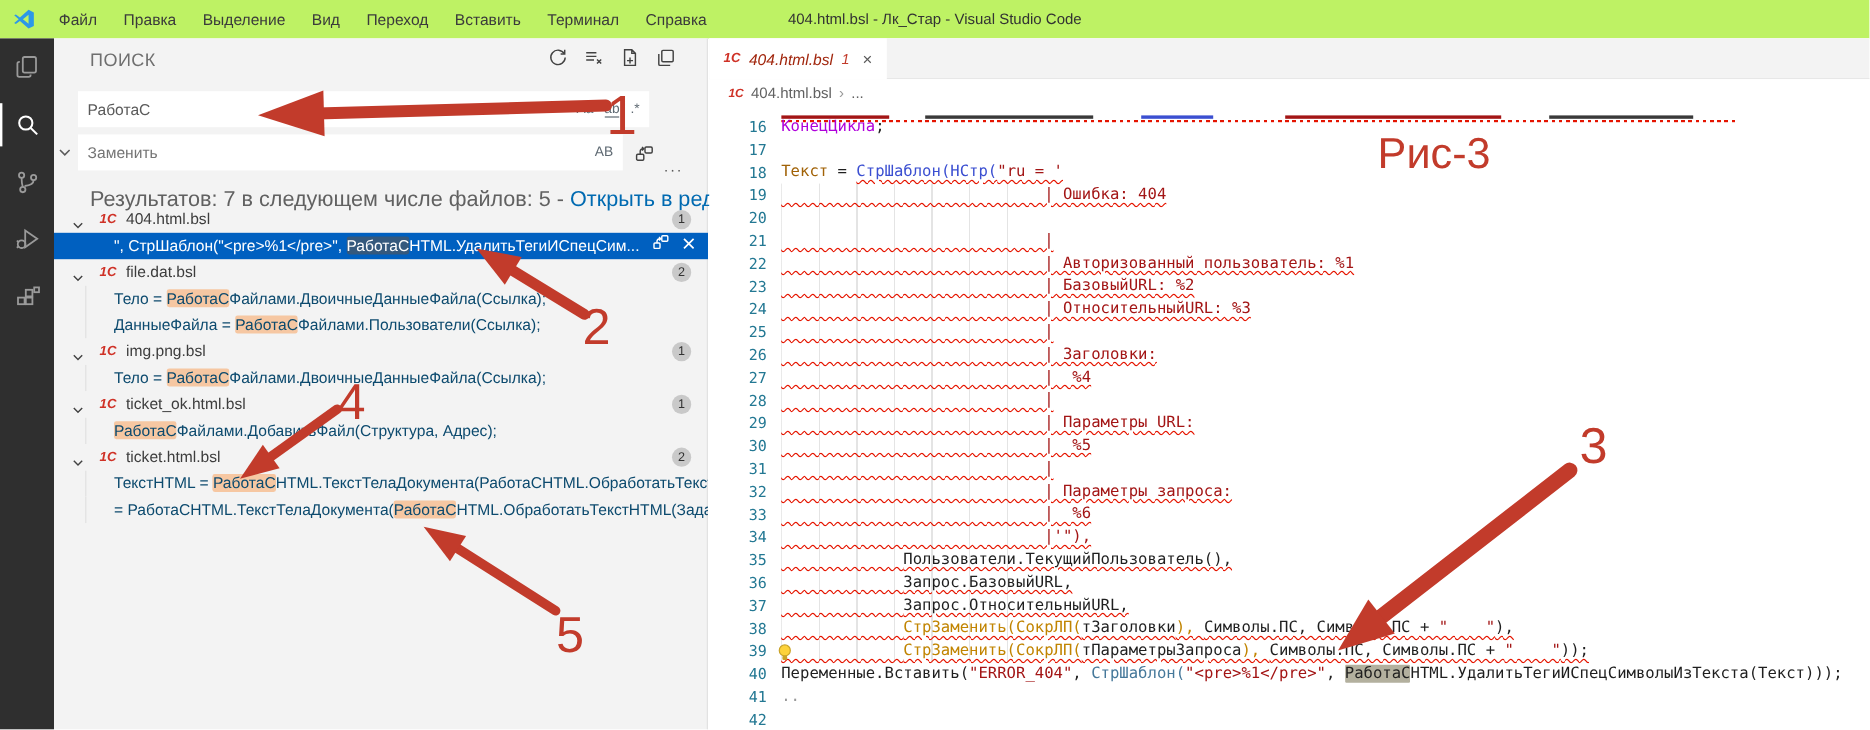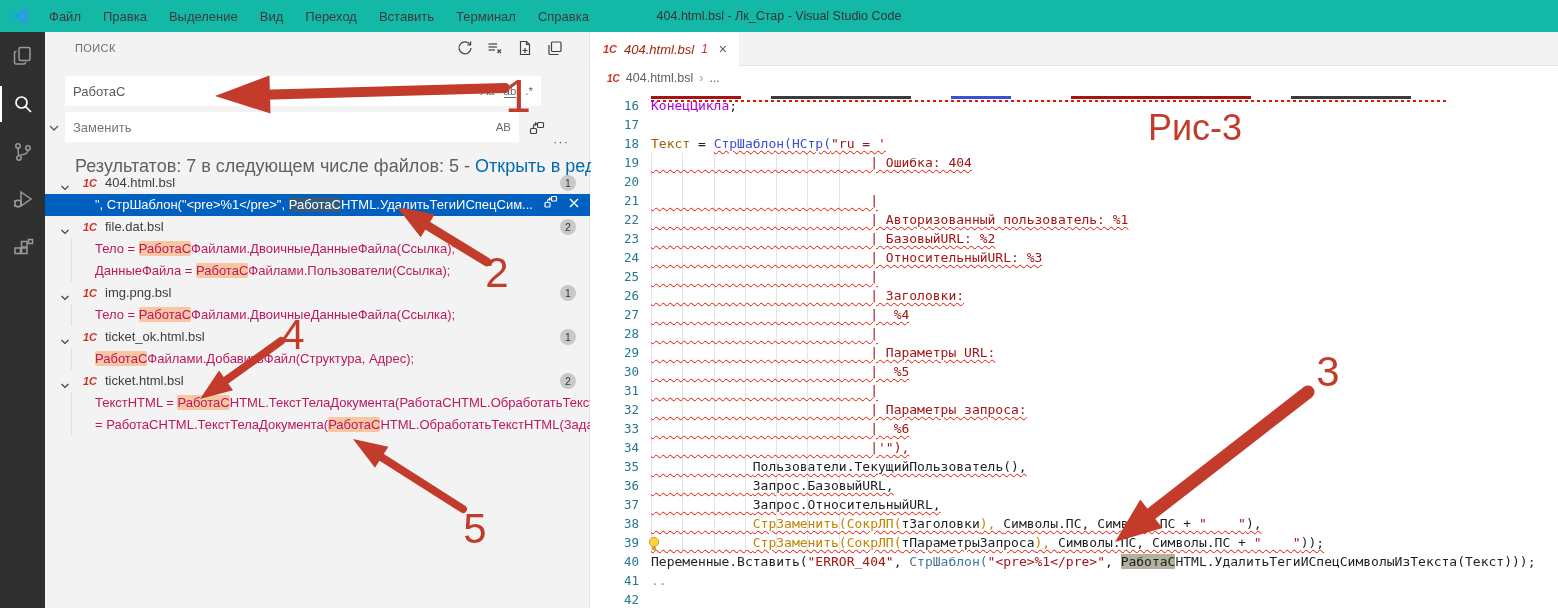--- a/index.html
+++ b/index.html
@@ -1,37 +1,37 @@
 <!DOCTYPE html>
 <html><head>
 <meta charset="utf-8">
 <style>
   * { margin:0; padding:0; box-sizing:border-box; }
   html,body { width:1558px; height:608px; overflow:hidden; background:#fff;
               font-family:"Liberation Sans", sans-serif; }
   #app { position:relative; width:1558px; height:608px; }
 
   
-  #titlebar { position:absolute; left:0; top:0; width:100%; height:32px; background:#14b8a6; }
+  #titlebar { position:absolute; left:0; top:0; width:100%; height:32px; background:#bef264; }
   #vscode-logo { position:absolute; left:11px; top:7px; }
   #menus { position:absolute; left:38px; top:0; height:32px; display:flex; align-items:center; }
   .menu-item { padding:0 11px; font-size:13px; color:#3b3b3b; cursor:default; }
   #window-title { position:absolute; left:0; right:0; top:0; height:32px; line-height:32px;
                   text-align:center; font-size:12.5px; color:#333; pointer-events:none; }
 
   
   #activitybar { position:absolute; left:0; top:32px; width:45px; height:576px; background:#2f2f2f; }
   .ab-item { position:relative; width:45px; height:48px; display:flex; align-items:center; justify-content:center; }
   .ab-item svg { stroke:#9a9a9a; }
   .ab-item.active svg { stroke:#ffffff; }
   .ab-item.active::before { content:""; position:absolute; left:0; top:6px; bottom:6px; width:2px; background:#fff; }
 
   
   #sidebar { position:absolute; left:45px; top:32px; width:545px; height:576px; background:#f3f3f3; border-right:1px solid #e2e2e2; }
-  .sb-title { position:absolute; left:30px; top:10px; font-size:11px; color:#6f6f6f; letter-spacing:.4px;text-align:right; }
+  .sb-title { position:absolute; left:30px; top:10px; font-size:15px; color:#6f6f6f; letter-spacing:.4px;text-align:right; }
   .sb-header-icons { position:absolute; right:24px; top:6px; display:flex; gap:10px; }
   .sb-header-icons .hicon { width:20px; height:20px; display:flex; align-items:center; justify-content:center; }
   .hicon svg { stroke:#424242; }
 
   .toggle-replace { position:absolute; left:3px; top:88px; width:14px; height:14px; }
   .search-box { position:absolute; left:20px; top:44px; width:476px; height:30px; background:#fff; }
   .search-box input, .replace-box input {
       position:absolute; left:8px; top:0; height:30px; width:330px; border:none; outline:none;
       font-size:13px; color:#5a5a5a; background:transparent; font-family:"Liberation Sans",sans-serif; }
   .box-toggles { position:absolute; right:8px; top:0; height:30px; display:flex; align-items:center; gap:9px; }
@@ -45,21 +45,21 @@
   .summary { position:absolute; left:30px; top:124px; font-size:18px; color:#616161; white-space:nowrap; }
   .summary a { color:#006ab1; text-decoration:none; }
 
   #results { position:absolute; left:0; top:140px; width:545px; }
   .tree-row { position:relative; height:22px; line-height:22px; white-space:nowrap; overflow:hidden; font-size:13px; color:#3d3d3d; }
   .file-row .chev { position:absolute; left:15px; top:6px; }
   .ic1c { position:absolute; left:38px; top:0; font-size:11px; font-weight:bold; font-style:italic; color:#cf3126; }
   .fname { position:absolute; left:60px; top:0; }
   .badge { position:absolute; right:14px; top:3px; width:16px; height:16px; border-radius:50%;
            background:#c9c9c9; color:#333; font-size:10.5px; line-height:16px; text-align:center; }
-  .match-row { padding-left:50px; padding-right:14px; color:#be185d; }
+  .match-row { padding-left:50px; padding-right:14px; color:#0c4a6e; }
   .match-row::before { content:""; position:absolute; left:26px; top:0; bottom:0; width:1px; background:#e0e0e0; }
   .hl-match { background:#f6c7a2; border-radius:2px; }
   .match-row.selected { background:#0060c0; color:#fff; padding-right:64px; }
   .match-row.selected::before { display:none; }
   .match-row.selected .hl-match { background:#35597d; color:#fff; }
   .row-actions { position:absolute; right:10px; top:0; height:22px; display:flex; align-items:center; gap:10px; }
   .row-actions svg { stroke:#fff; }
 
   
   #editor { position:absolute; left:591px; top:32px; right:0; height:576px; background:#fff; }

